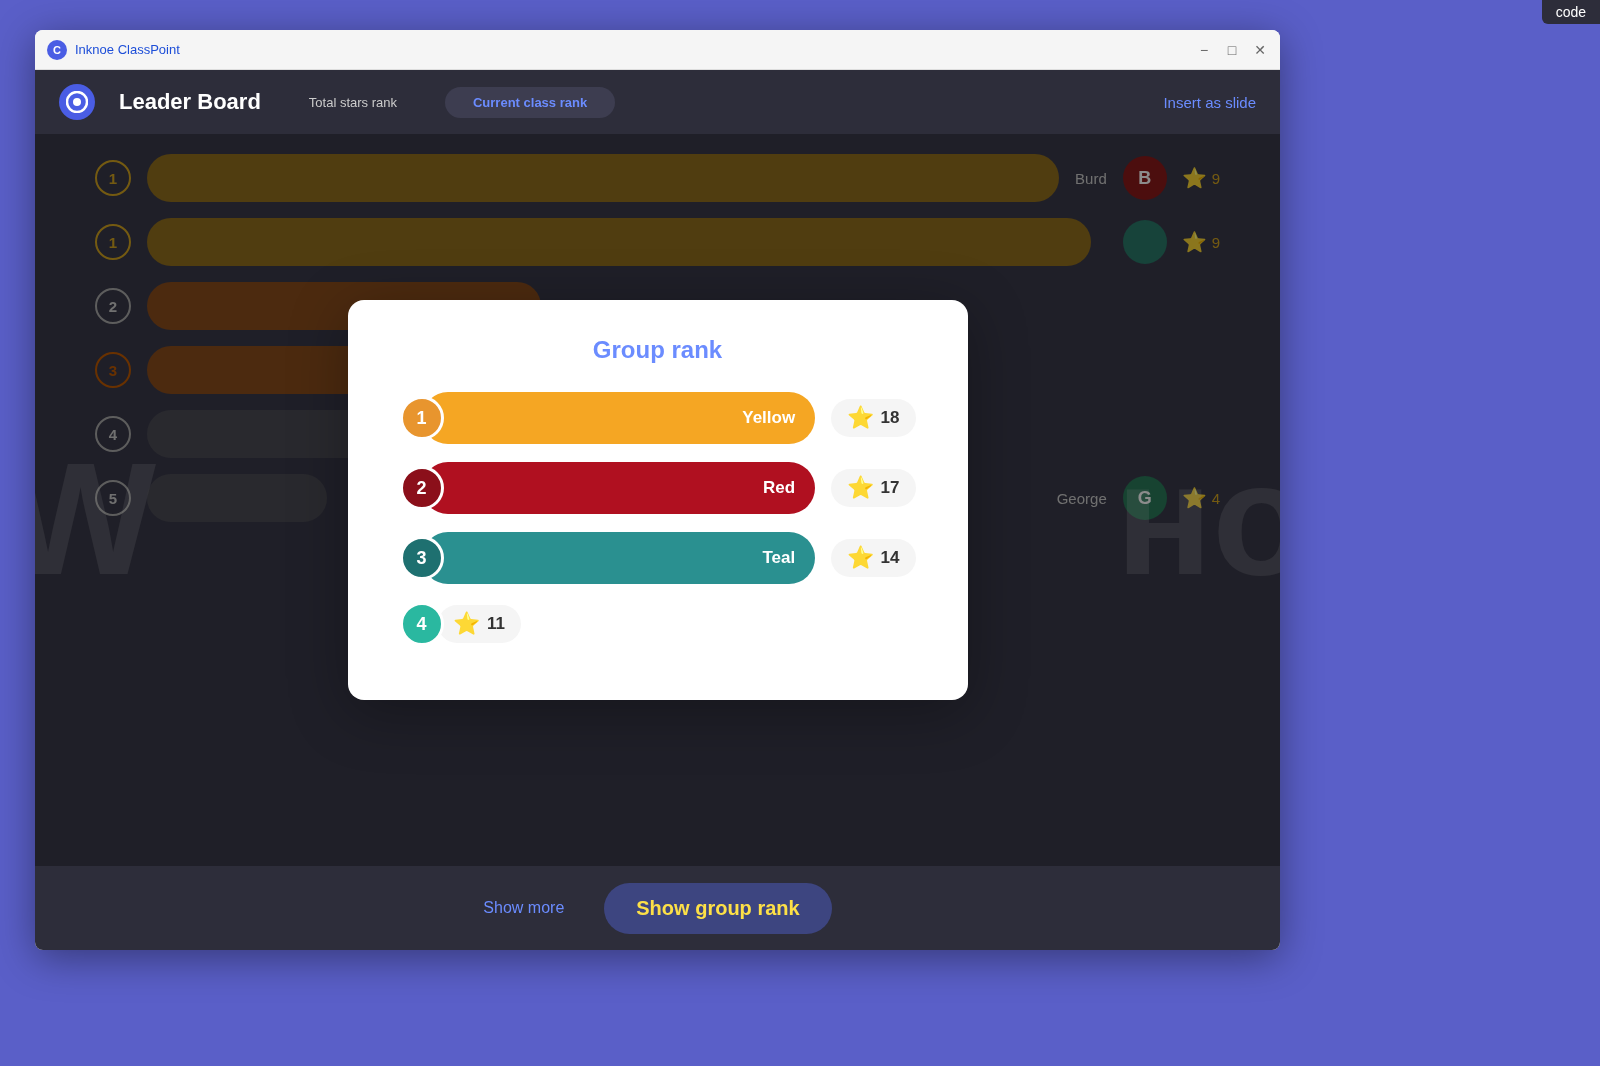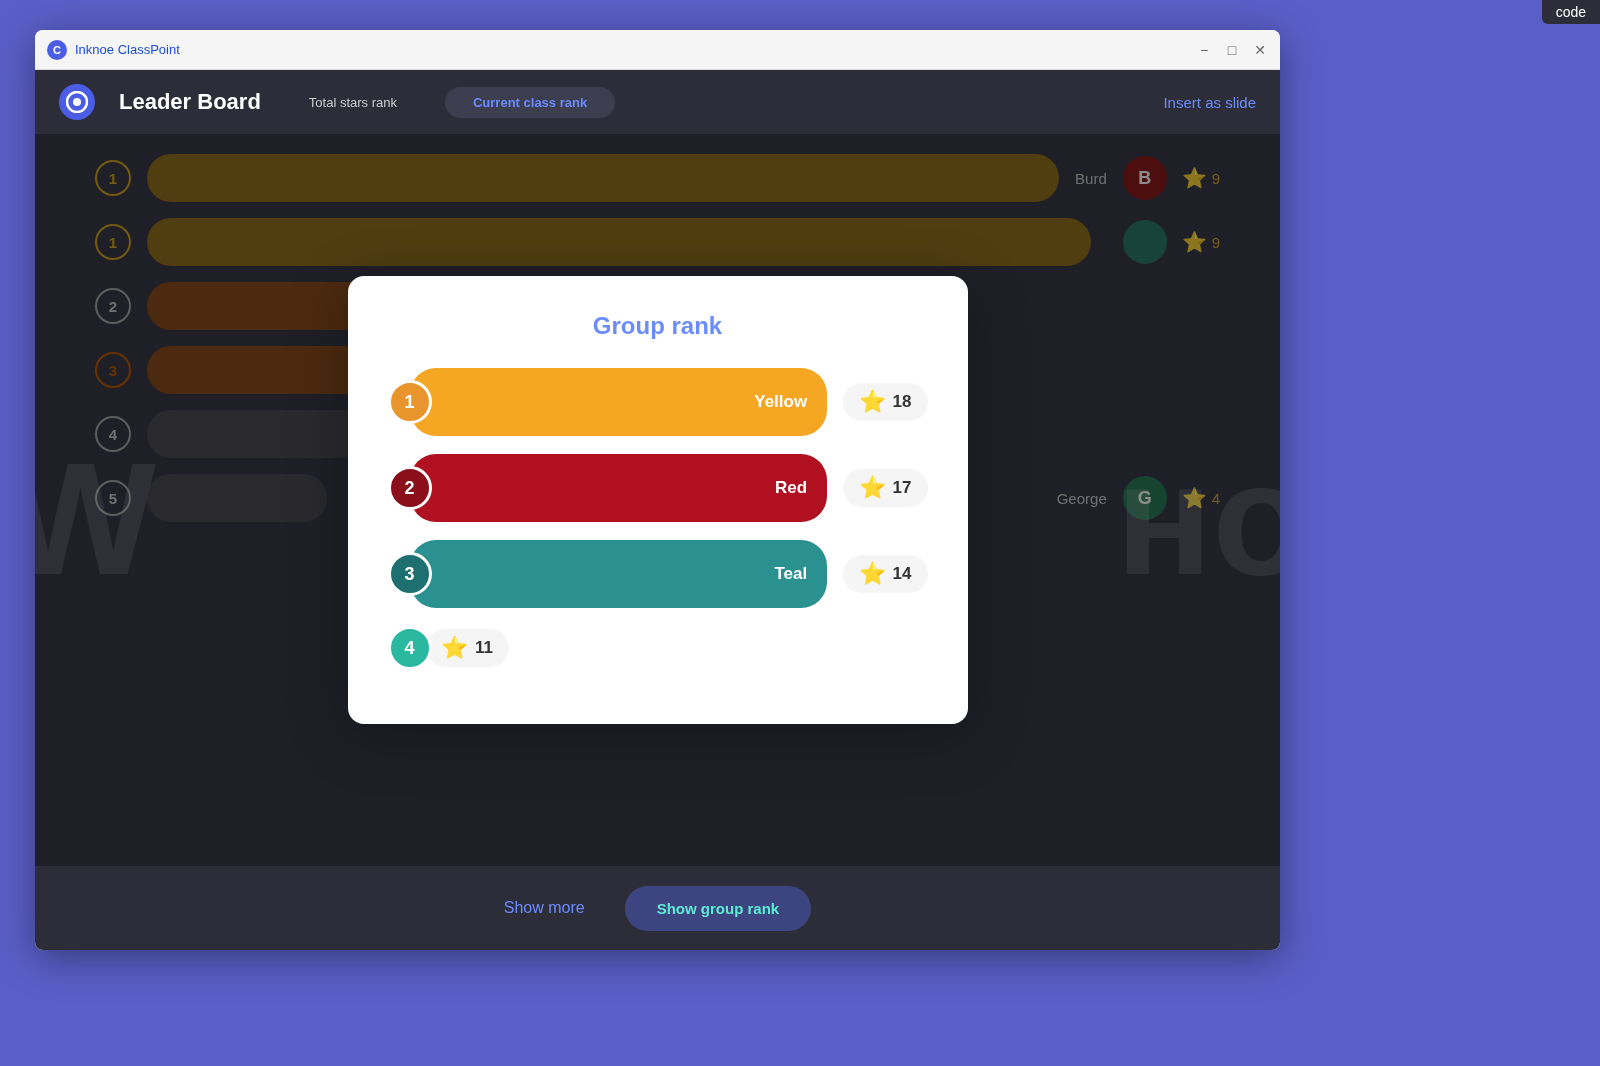--- a/index.html
+++ b/index.html
@@ -213,44 +213,44 @@
 
     .show-more-btn {
       font-size: 16px;
       color: #6b8cff;
       cursor: pointer;
       font-weight: 500;
     }
 
     .show-group-btn {
       background: #3d4580;
-      color: #5eead4;
+      color: #fde047;
       border: none;
       border-radius: 28px;
       padding: 14px 32px;
-      font-size: 15px;
+      font-size: 20px;
       font-weight: 600;
       cursor: pointer;
     }
 
     
     .overlay {
       position: absolute;
       top: 0; left: 0; right: 0; bottom: 0;
       background: rgba(0,0,0,0.45);
       display: flex;
       align-items: center;
       justify-content: center;
       z-index: 10;
     }
 
     .modal {
       background: #fff;
       border-radius: 16px;
-      padding: 36px 40px;
+      padding: 36px 52px;
       width: 620px;
       box-shadow: 0 12px 60px rgba(0,0,0,0.3);
     }
 
     .modal-title {
       text-align: center;
       font-size: 24px;
       font-weight: 700;
       color: #6b8cff;
       margin-bottom: 28px;
@@ -274,21 +274,21 @@
       color: #fff;
       font-size: 18px;
       font-weight: 700;
       flex-shrink: 0;
       z-index: 2;
       position: relative;
       margin-right: -22px;
     }
 
     .group-bar {
-      height: 68px;
+      height: 52px;
       border-radius: 26px;
       display: flex;
       align-items: center;
       justify-content: flex-end;
       padding-right: 20px;
       color: #fff;
       font-size: 17px;
       font-weight: 600;
       flex: 1;
       padding-left: 30px;

